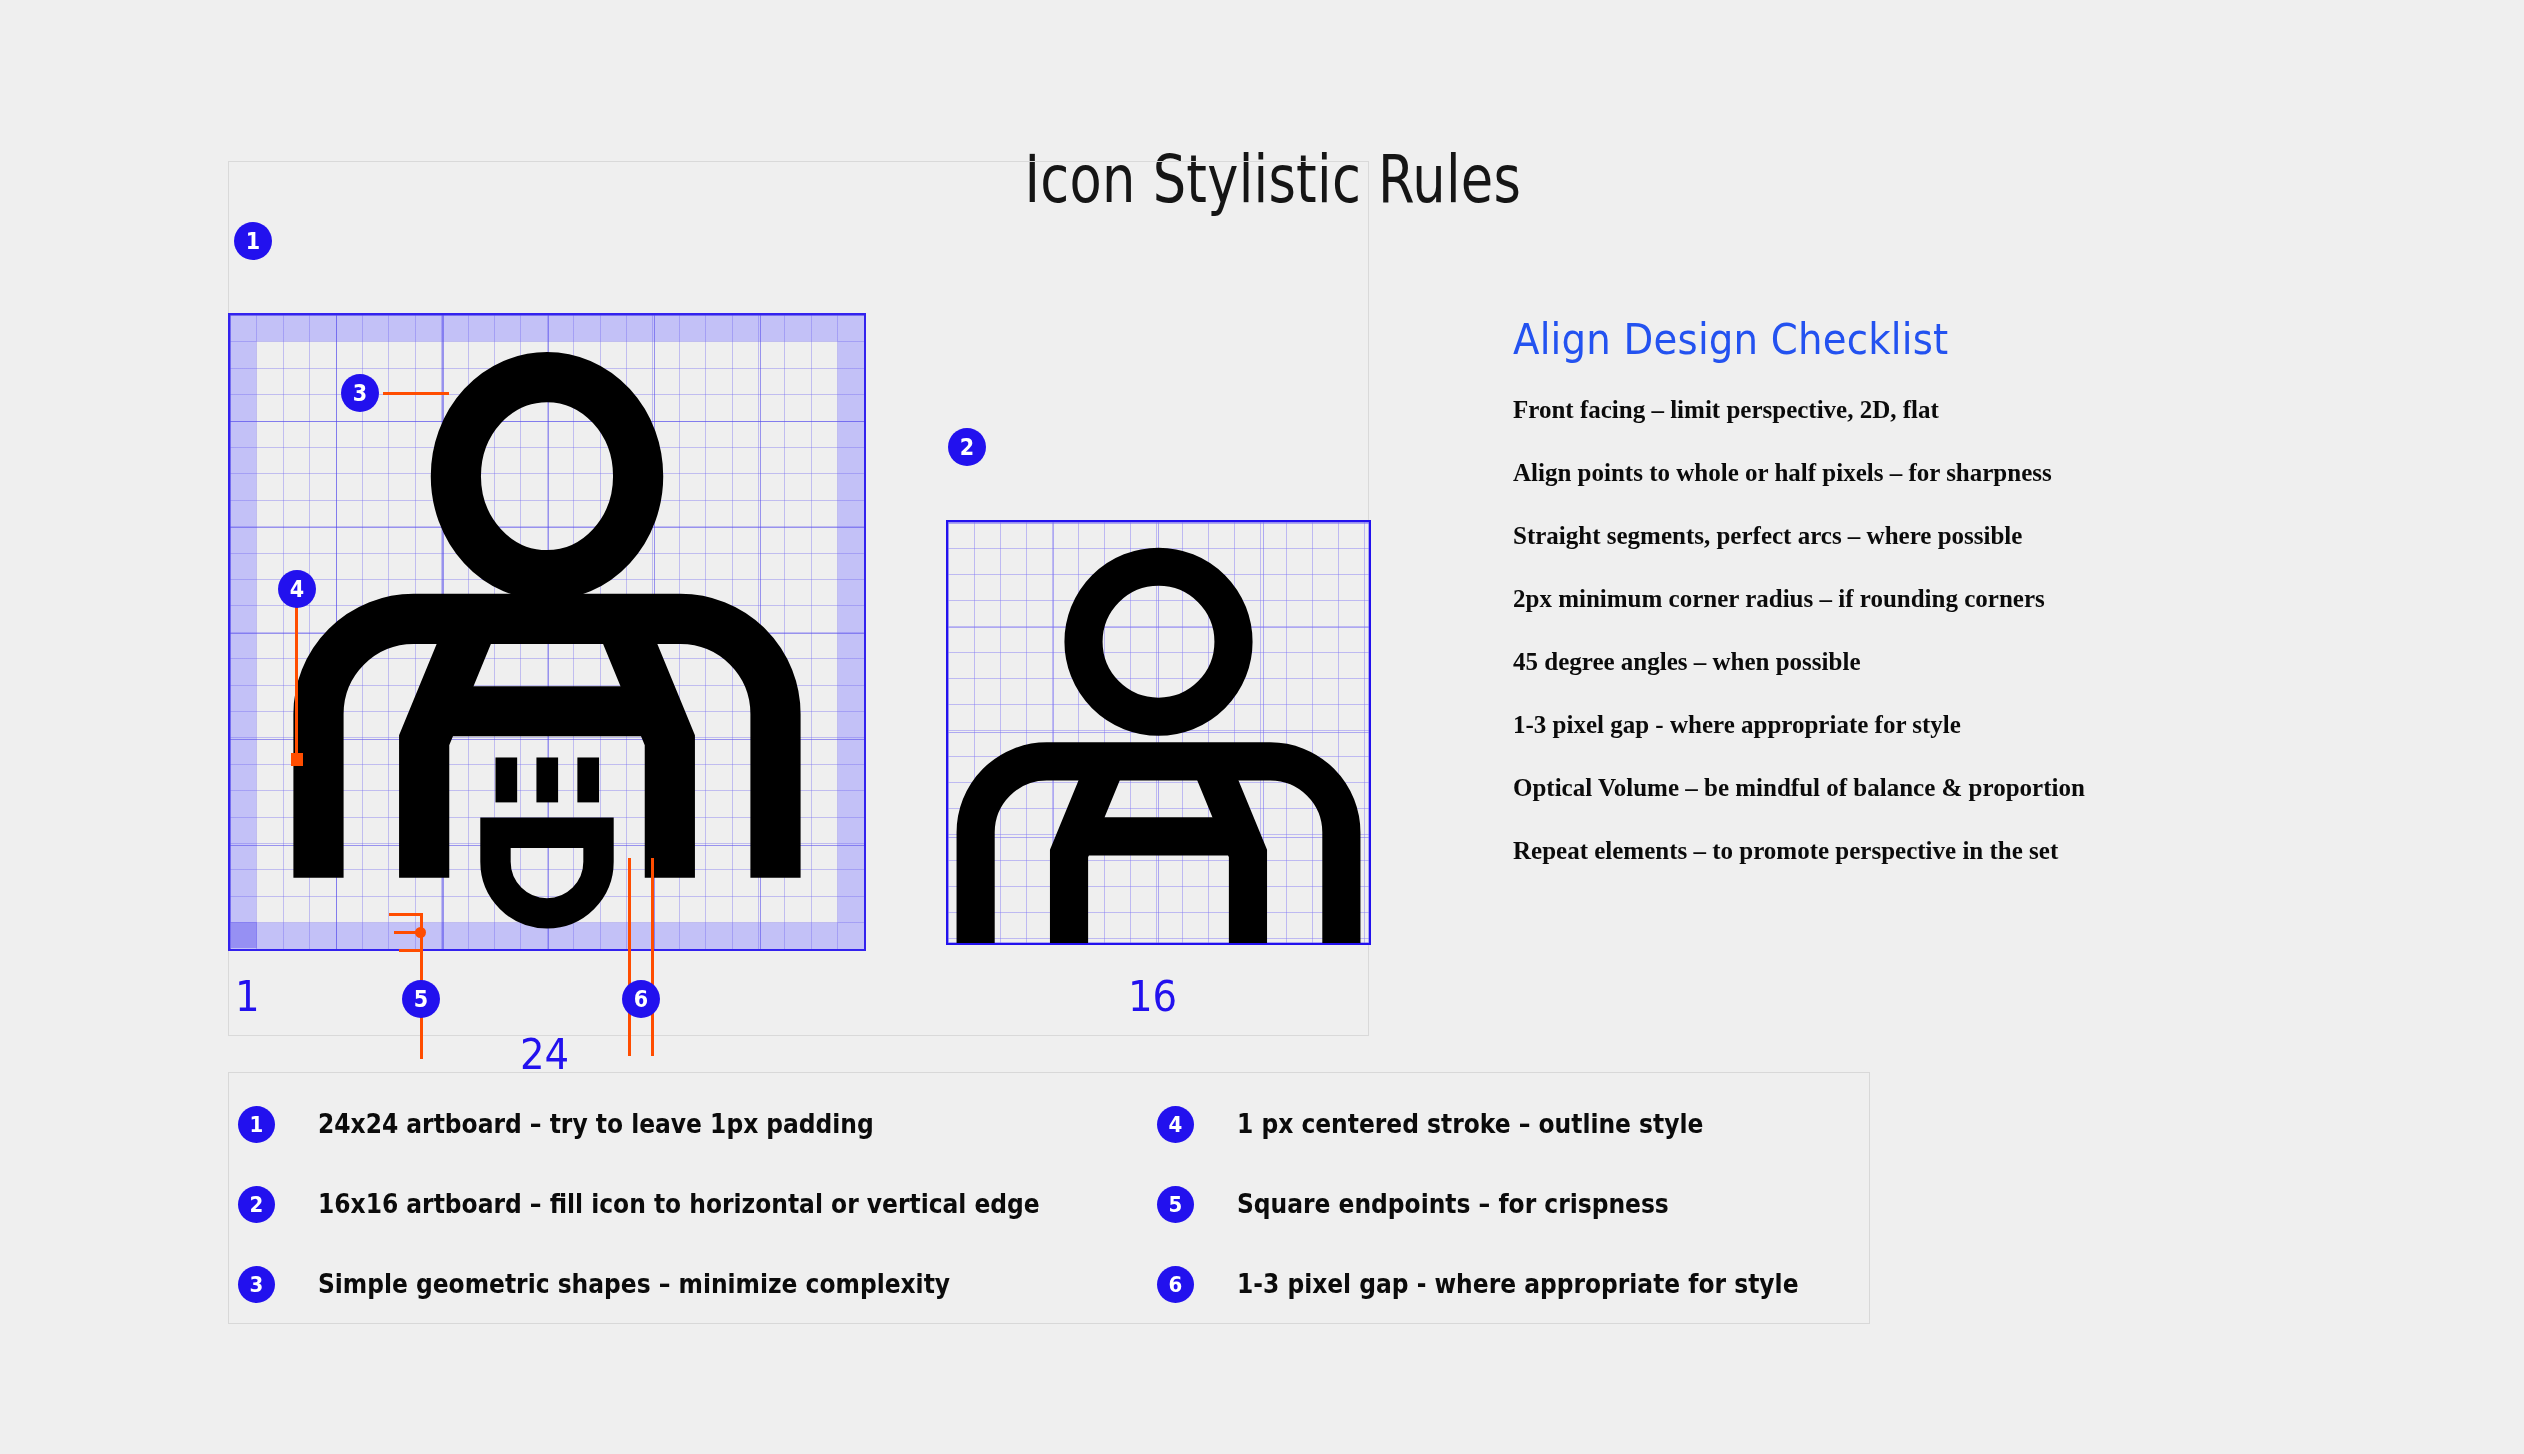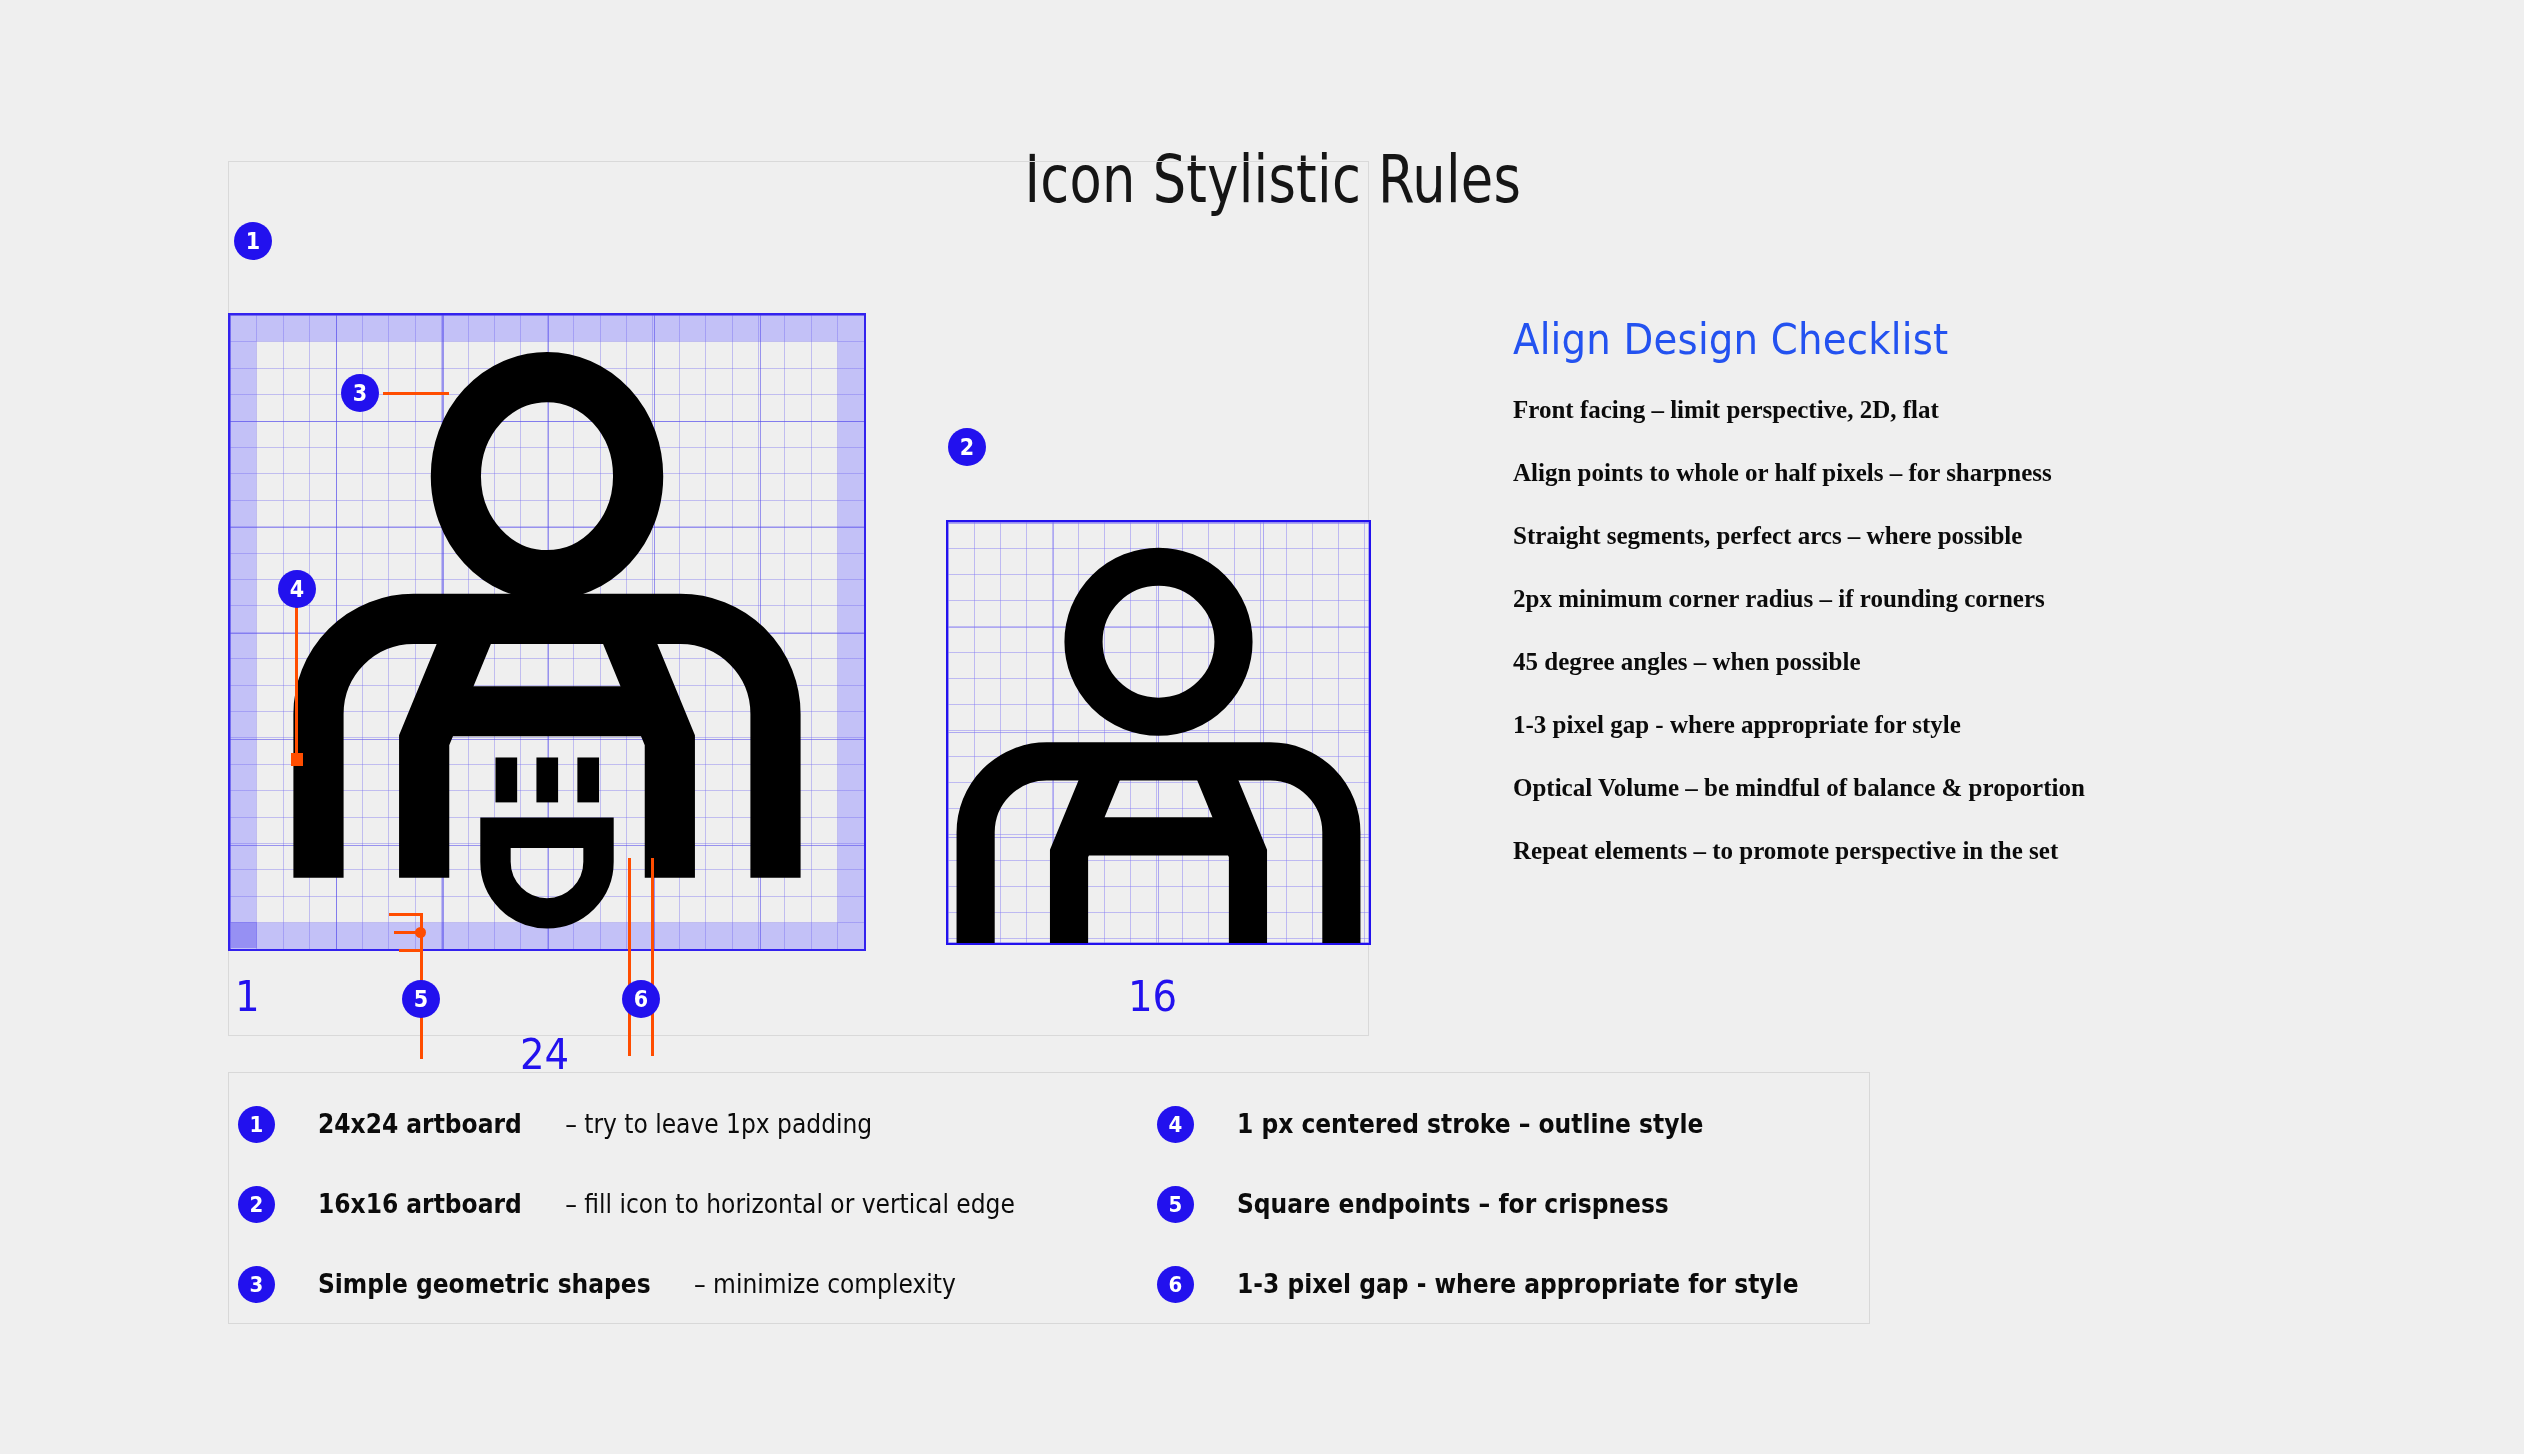--- a/index.html
+++ b/index.html
@@ -149,21 +149,21 @@
     font-family:"DejaVu Sans Condensed","Liberation Sans",sans-serif;
     font-size:22px;font-weight:700;line-height:1;
   }
   .legend-badge span{transform:translateY(-0.5px);}
   .legend-text{
     position:absolute;left:80px;top:8px;
     font-family:"DejaVu Sans Condensed","Liberation Sans",sans-serif;
     font-size:26px;line-height:1.2;color:#0b0b0b;white-space:nowrap;
   }
   .legend-text .b{font-weight:700;margin-top:24px;}
-  .legend-text .r{font-weight:400;margin-left:36px;}
+  .legend-text .r{font-weight:700;}
 </style>
 </head>
 <body>
 
 <div class="stage">
 
   <div id="page-title">
     <span class="inner">Icon Stylistic Rules</span>
   </div>
 

